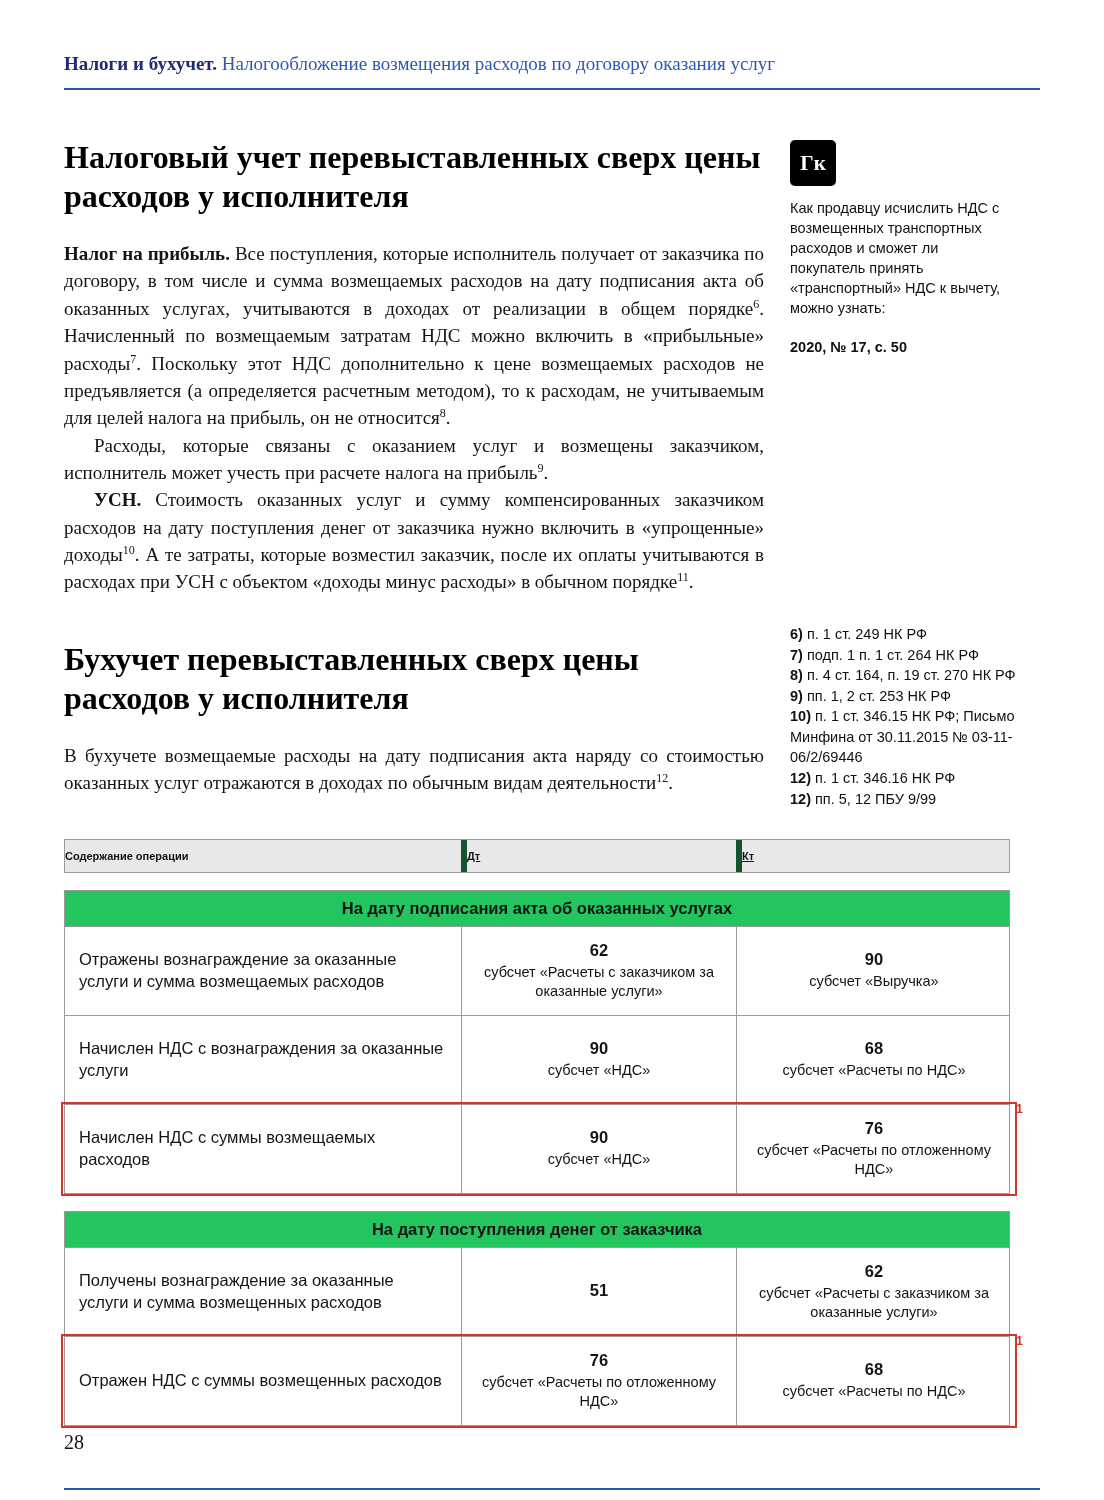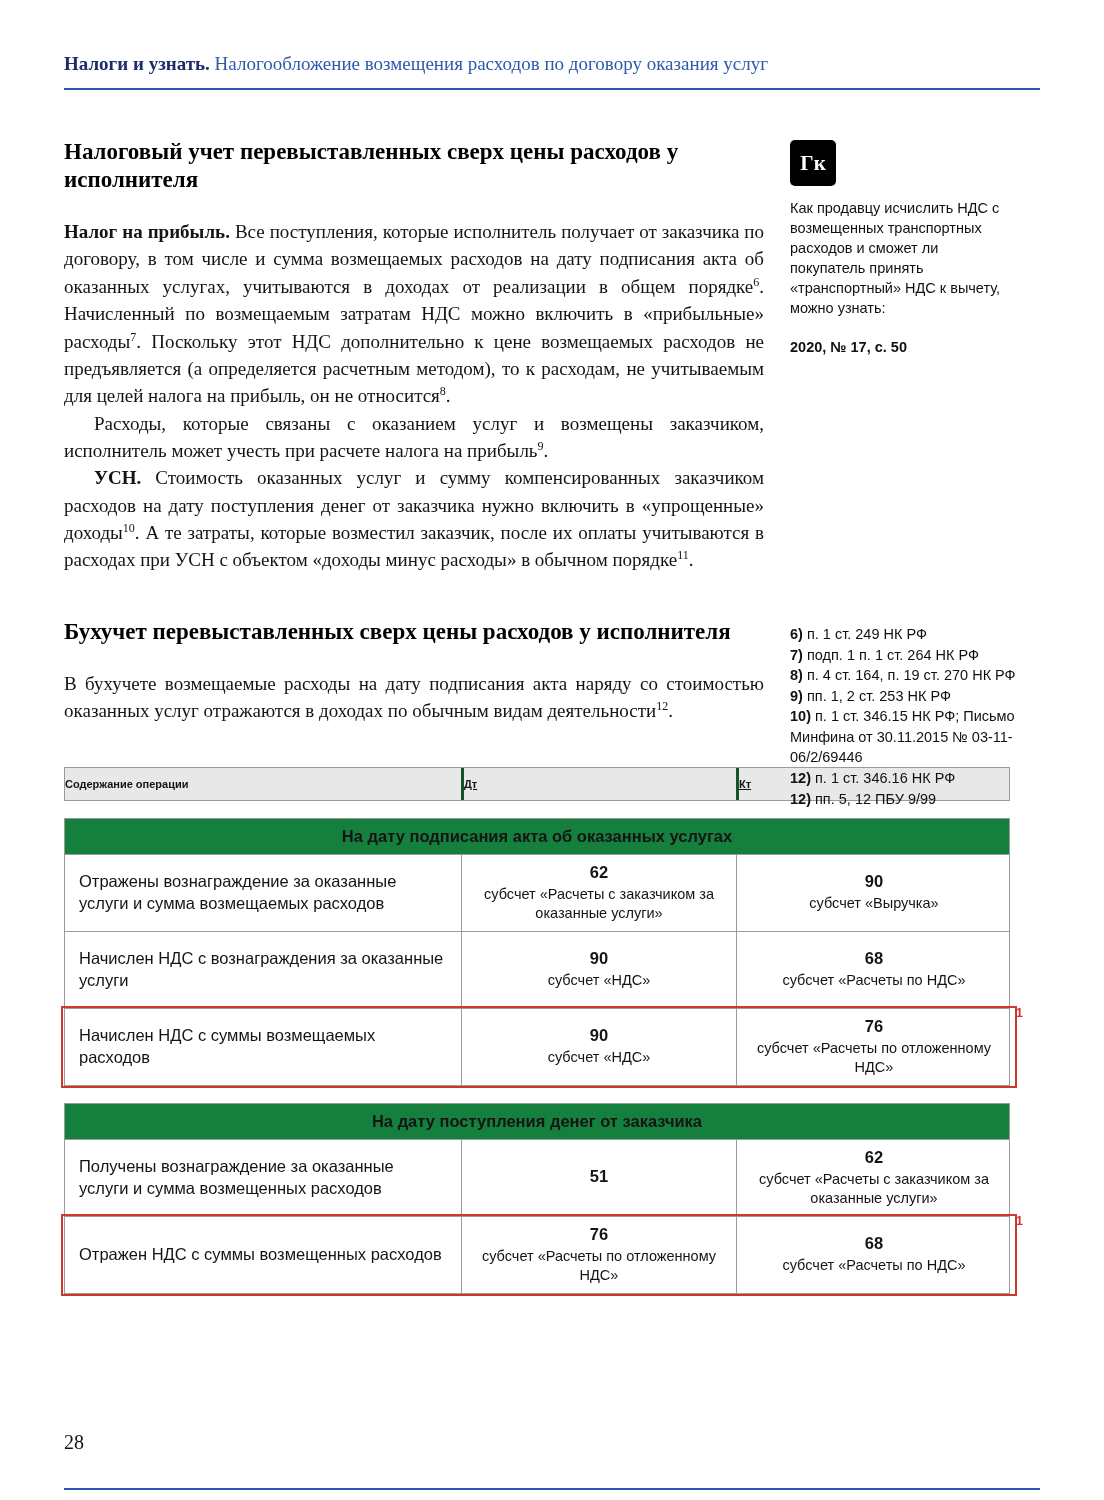--- a/index.html
+++ b/index.html
@@ -8,21 +8,21 @@
 
   
   .top-header{position:absolute;left:64px;top:52px;width:976px;font-size:19px;line-height:1.25;}
   .hdr-bold{font-weight:bold;color:#1d2c6d;}
   .hdr-rest{color:#2d59ae;margin-top:24px;}
   .top-rule{position:absolute;left:64px;top:88px;width:976px;height:2px;background:#2a55b4;}
 
   
   .main-col{position:absolute;left:64px;top:118px;width:946px;}
   .copy{width:700px;}
-  h1,h2{font-size:23px;font-weight:bold;line-height:1.22;margin:0;color:#000;}
+  h1,h2{font-size:32px;font-weight:bold;line-height:1.22;margin:0;color:#000;}
   h1{margin:20px 0 24px 0;}
   h2{margin:44px 0 24px 0;}
   p.body{font-size:19px;line-height:1.44;text-align:justify;margin:0;}
   p.body.indent{text-indent:30px;}
   p.body b{font-weight:bold;}
   sup.fnref{font-size:12px;line-height:0;vertical-align:super;}
 
   
   .gk-note{position:absolute;left:790px;top:140px;width:222px;
            font-family:"Liberation Sans", sans-serif;font-size:14.5px;line-height:1.38;color:#111;}
@@ -35,48 +35,48 @@
   .footnotes{position:absolute;left:790px;top:624px;width:232px;
              font-family:"Liberation Sans", sans-serif;font-size:14.5px;line-height:1.42;color:#111;}
   .fn{margin:0;}
   .fn b{font-weight:bold;}
 
   
   .ops-table{margin-top:42px;width:946px;font-family:"Liberation Sans", sans-serif;}
   .t-grid{display:grid;grid-template-columns:396px 275px 275px;}
   .t-head{border:1px solid #9a9a9a;background:#e8e8e8;}
   .t-head .th{padding:10px 0;font-weight:bold;font-size:11px;}
-  .t-head .th + .th{border-left:3px solid #14532d;text-decoration:underline;}
+  .t-head .th + .th{border-left:6px solid #14532d;text-decoration:underline;}
   .t-section{border:1px solid #9a9a9a;margin-top:17px;}
-  .t-title{background:#15803d;text-align:center;font-weight:bold;font-size:16.5px;
+  .t-title{background:#22c55e;text-align:center;font-weight:bold;font-size:16.5px;
            padding:8px 14px;border-bottom:1px solid #9a9a9a;}
   .t-row{position:relative;}
   .t-row + .t-row{border-top:1px solid #9a9a9a;}
   .t-row .cell{min-height:58px;}
   .t-row .desc{display:flex;align-items:center;font-size:16.5px;line-height:1.3;
-               padding:9px 14px;text-align:left;}
+               padding:15px 14px;text-align:left;}
   .t-row .acc{display:flex;flex-direction:column;align-items:center;justify-content:center;
               text-align:center;border-left:1px solid #9a9a9a;padding:8px 12px;}
   .acc .num{font-weight:bold;font-size:16.5px;}
   .acc .sub{font-size:14.5px;line-height:1.3;margin-top:3px;}
   .t-row.highlighted::after{content:"";position:absolute;left:-4px;right:-8px;top:-3px;bottom:-3px;
                             border:2px solid #d0372a;pointer-events:none;}
   .marker{position:absolute;right:-14px;top:-4px;color:#d0372a;font-size:13px;font-weight:bold;
           font-family:"Liberation Sans", sans-serif;z-index:2;}
 
   
   .pageno{position:absolute;left:64px;bottom:46px;font-size:20px;color:#111;}
   .bottom-rule{position:absolute;left:64px;bottom:10px;width:976px;height:2px;background:#2a55b4;}
 </style>
 </head>
 <body>
 
 <div class="page">
 
-  <div class="top-header"><span class="hdr-bold">Налоги и узнать.</span><span class="hdr-rest"> Налогообложение возмещения расходов по договору оказания услуг</span></div>
+  <div class="top-header"><span class="hdr-bold">Налоги и бухучет.</span><span class="hdr-rest"> Налогообложение возмещения расходов по договору оказания услуг</span></div>
   <div class="top-rule"></div>
 
   <div class="main-col">
     <div class="copy">
 
       <h1>Налоговый учет перевыставленных сверх цены расходов у исполнителя</h1>
 
       <p class="body"><b>Налог на прибыль.</b><span> Все поступления, которые исполнитель получает от заказчика по договору, в том числе и сумма возмещаемых расходов на дату подписания акта об оказанных услугах, учитываются в доходах от реализации в общем порядке</span><sup class="fnref">6</sup><span>. Начисленный по возмещаемым затратам НДС можно включить в «прибыльные» расходы</span><sup class="fnref">7</sup><span>. Поскольку этот НДС дополнительно к цене возмещаемых расходов не предъявляется (а определяется расчетным методом), то к расходам, не учитываемым для целей налога на прибыль, он не относится</span><sup class="fnref">8</sup><span>.</span></p>
 
       <p class="body indent"><span>Расходы, которые связаны с оказанием услуг и возмещены заказчиком, исполнитель может учесть при расчете налога на прибыль</span><sup class="fnref">9</sup><span>.</span></p>

